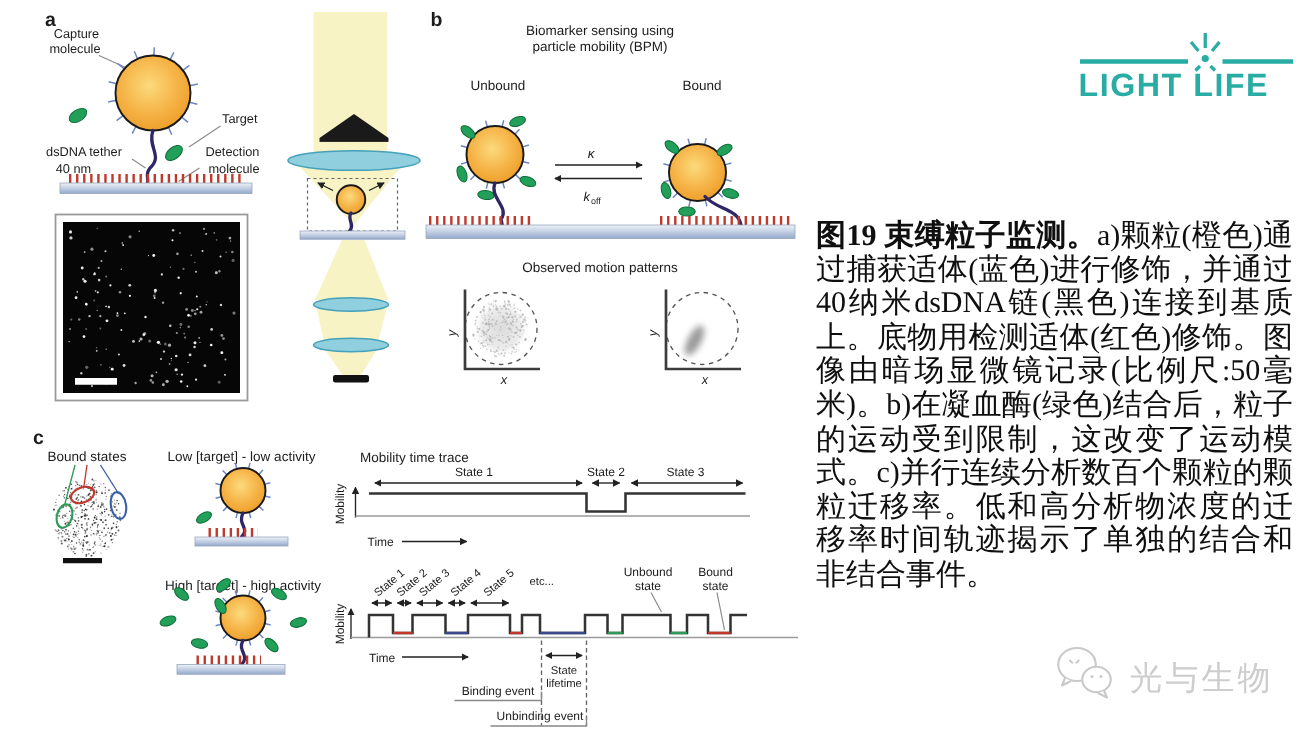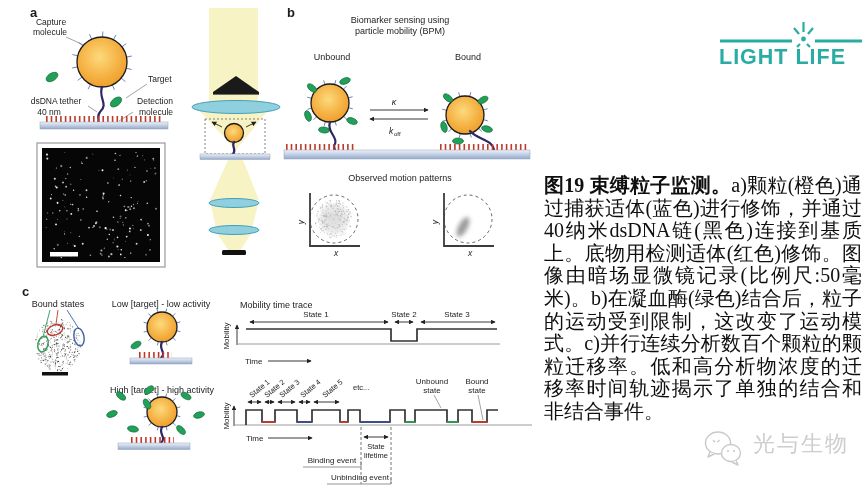--- a/index.html
+++ b/index.html
@@ -18,26 +18,26 @@
   .dashv{stroke:#666;stroke-width:0.9;stroke-dasharray:3 2;fill:none}
   .ticks{stroke:#C0392B;stroke-width:6;stroke-dasharray:1.6 3.1;fill:none}
   .tether{stroke:#2E2667;stroke-width:2.2;fill:none;stroke-linecap:round}
   .surface{fill:url(#grad-surface);stroke:#93A2B9;stroke-width:0.5}
   .particle{fill:url(#grad-orange);stroke:#1a1a1a;stroke-width:1.3}
   .tgt{fill:#22A05A;stroke:#0E6E38;stroke-width:0.7}
   .beam{fill:#F7F3C4}
   .lens{fill:#8FCFDE;stroke:#45A0BA;stroke-width:1}
   .caption{position:absolute;left:544px;top:146px;width:318px;
            font-family:"Liberation Serif",serif;font-size:20px;line-height:22.6px;
-           text-align:justify;color:#0f0f0f;margin-top:28px;}
+           text-align:justify;color:#0f0f0f;}
   .caption b{font-weight:bold}
   .logo{position:absolute;left:718px;top:20px;width:148px;height:50px}
   .logo-text{fill:#29ACA4;font-size:21.5px;font-weight:bold;letter-spacing:1px}
   .logo-stroke{stroke:#29ACA4;fill:none}
-  .wm{position:absolute;left:702px;top:429px;display:flex;align-items:flex-start;gap:7px}
+  .wm{position:absolute;left:702px;top:429px;display:flex;align-items:flex-end;gap:7px}
   .wm-text{font-size:22px;letter-spacing:2px;color:#cdcdcd;font-family:"Liberation Sans",sans-serif}
   .wm-icon{stroke:#c9c9c9;fill:#ffffff;stroke-width:1.4}
 </style>
 </head>
 <body>
 
 <div class="stage">
 
   
   <svg width="545" height="487" viewBox="0 0 545 487">

